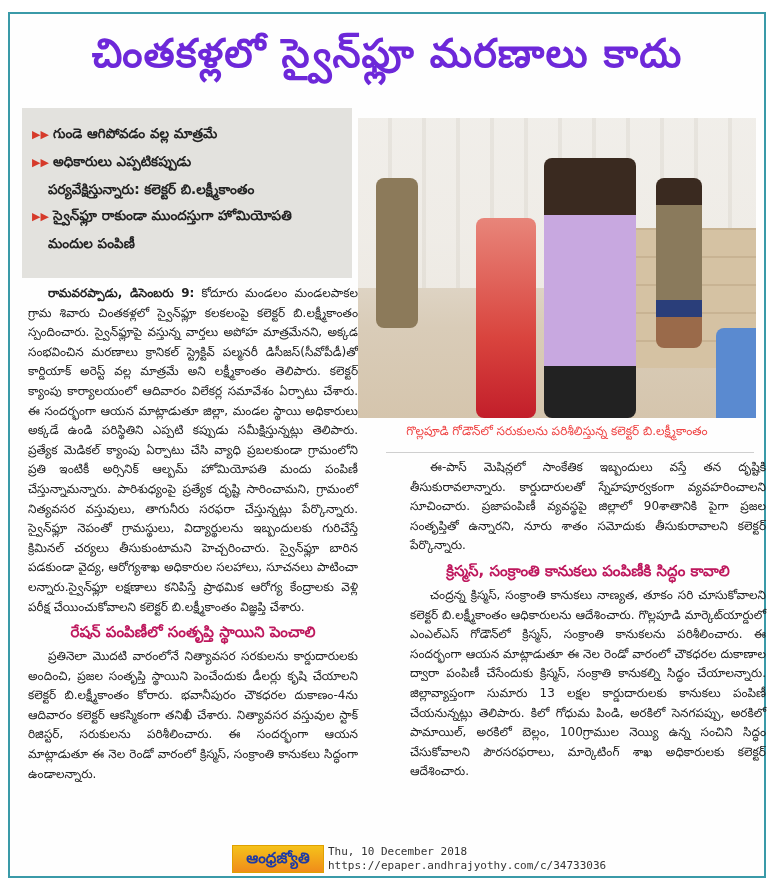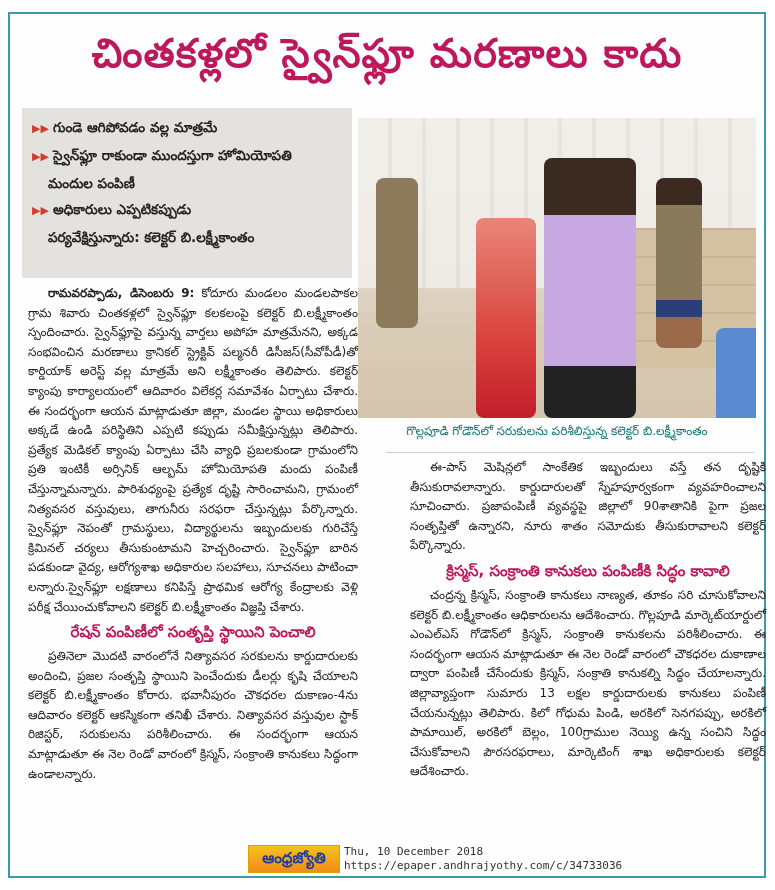--- a/index.html
+++ b/index.html
@@ -7,26 +7,26 @@
     body { font-family: "DejaVu Sans", sans-serif; color: #1a1a1a; position: relative; }
 
     .frame {
       position: absolute; left: 8px; top: 12px; width: 758px; height: 866px;
       border: 2px solid #3a9aa8; background: #fefefe;
     }
     .headline {
       position: absolute; left: 0; top: 4px; width: 100%; height: 80px;
       display: flex; align-items: center; justify-content: center;
       font-family: "DejaVu Sans", sans-serif; font-weight: bold;
-      font-size: 40px; color: #be185d; letter-spacing: 1px;
+      font-size: 40px; color: #6d28d9; letter-spacing: 1px;
     }
 
     .highlights {
       position: absolute; left: 12px; top: 94px; width: 330px; height: 170px;
-      background: #e3e2de; padding: 6px 10px;
+      background: #e3e2de; padding: 12px 10px;
     }
     .hl-item { font-size: 13.5px; line-height: 26px; font-weight: bold; color: #222; }
     .hl-item .arrow { color: #d63a2a; font-size: 11px; margin-right: 4px; }
     .hl-item .cont { display: block; padding-left: 16px; }
 
     .col-left {
       position: absolute; left: 18px; top: 270px; width: 330px;
       font-size: 12px; line-height: 19.6px; text-align: justify; color: #222;
     }
     .col-left p { text-indent: 20px; }
@@ -48,59 +48,59 @@
       opacity: .8;
     }
     .photo .boxes {
       position: absolute; right: 0; top: 110px; width: 150px; height: 140px;
       background: repeating-linear-gradient(0deg, #d5c2a3 0 26px, #c8b393 26px 28px);
     }
     .photo .fig { position: absolute; border-radius: 8px; }
 
     .photo-caption {
       position: absolute; left: 348px; top: 410px; width: 398px;
-      text-align: center; font-size: 12px; color: #0f766e;
+      text-align: center; font-size: 12px; color: #ef4444;
     }
     .divider {
       position: absolute; left: 376px; top: 438px; width: 368px; height: 1px; background: #cfcfcf;
     }
 
     .col-right {
       position: absolute; left: 400px; top: 444px; width: 356px;
       font-size: 12px; line-height: 19.6px; text-align: justify; color: #222;
     }
     .col-right p { text-indent: 20px; }
 
     .footer {
-      position: absolute; left: 232px; top: 845px; display: flex; align-items: center; gap: 4px; margin-left: 16px;
+      position: absolute; left: 232px; top: 845px; display: flex; align-items: center; gap: 4px;
     }
     .logo {
       width: 92px; height: 28px; background: linear-gradient(180deg, #f5c21a 0%, #f08c1a 100%);
       display: flex; align-items: center; justify-content: center;
       color: #1c3aa6; font-weight: bold; font-size: 15px; border: 1px solid #e0a000;
     }
     .footer-meta { font-family: "DejaVu Sans Mono", monospace; font-size: 11px; line-height: 14px; color: #333; }
   </style>
 </head>
 <body>
 
 <div class="frame">
   <div class="headline">చింతకళ్లలో స్వైన్‌ఫ్లూ మరణాలు కాదు</div>
 
   <div class="highlights">
     <div class="hl-item">
       <span class="arrow">▶▶</span><span>గుండె ఆగిపోవడం వల్ల మాత్రమే</span>
     </div>
     <div class="hl-item">
+      <span class="arrow">▶▶</span><span>అధికారులు ఎప్పటికప్పుడు</span>
+      <span class="cont">పర్యవేక్షిస్తున్నారు: కలెక్టర్ బి.లక్ష్మీకాంతం</span>
+    </div>
+    <div class="hl-item">
       <span class="arrow">▶▶</span><span>స్వైన్‌ఫ్లూ రాకుండా ముందస్తుగా హోమియోపతి</span>
       <span class="cont">మందుల పంపిణీ</span>
-    </div>
-    <div class="hl-item">
-      <span class="arrow">▶▶</span><span>అధికారులు ఎప్పటికప్పుడు</span>
-      <span class="cont">పర్యవేక్షిస్తున్నారు: కలెక్టర్ బి.లక్ష్మీకాంతం</span>
     </div>
   </div>
 
   <div class="col-left">
     <p>
       <span class="dateline">రామవరప్పాడు, డిసెంబరు 9:</span>
       <span>కోదూరు మండలం మండలపాకల గ్రామ శివారు చింతకళ్లలో స్వైన్‌ఫ్లూ కలకలంపై కలెక్టర్ బి.లక్ష్మీకాంతం స్పందించారు. స్వైన్‌ఫ్లూపై వస్తున్న వార్తలు అపోహ మాత్రమేనని, అక్కడ సంభవించిన మరణాలు క్రానికల్ స్ట్రెక్టివ్ పల్మనరీ డిసీజస్(సీవోపీడీ)తో కార్డియాక్ అరెస్ట్ వల్ల మాత్రమే అని లక్ష్మీకాంతం తెలిపారు. కలెక్టర్ క్యాంపు కార్యాలయంలో ఆదివారం విలేకర్ల సమావేశం ఏర్పాటు చేశారు. ఈ సందర్భంగా ఆయన మాట్లాడుతూ జిల్లా, మండల స్థాయి అధికారులు అక్కడే ఉండి పరిస్థితిని ఎప్పటి కప్పుడు సమీక్షిస్తున్నట్లు తెలిపారు. ప్రత్యేక మెడికల్ క్యాంపు ఏర్పాటు చేసి వ్యాధి ప్రబలకుండా గ్రామంలోని ప్రతి ఇంటికీ అర్సినిక్ ఆల్బమ్ హోమియోపతి మందు పంపిణీ చేస్తున్నామన్నారు. పారిశుధ్యంపై ప్రత్యేక దృష్టి సారించామని, గ్రామంలో నిత్యవసర వస్తువులు, తాగునీరు సరఫరా చేస్తున్నట్లు పేర్కొన్నారు. స్వైన్‌ఫ్లూ నెపంతో గ్రామస్థులు, విద్యార్థులను ఇబ్బందులకు గురిచేస్తే క్రిమినల్ చర్యలు తీసుకుంటామని హెచ్చరించారు. స్వైన్‌ఫ్లూ బారిన పడకుండా వైద్య, ఆరోగ్యశాఖ అధికారుల సలహాలు, సూచనలు పాటించా లన్నారు.స్వైన్‌ఫ్లూ లక్షణాలు కనిపిస్తే ప్రాథమిక ఆరోగ్య కేంద్రాలకు వెళ్లి పరీక్ష చేయించుకోవాలని కలెక్టర్ బి.లక్ష్మీకాంతం విజ్ఞప్తి చేశారు.</span>
     </p>
     <div class="subhead">రేషన్ పంపిణీలో సంతృప్తి స్థాయిని పెంచాలి</div>
     <p>ప్రతినెలా మొదటి వారంలోనే నిత్యావసర సరకులను కార్డుదారులకు అందించి, ప్రజల సంతృప్తి స్థాయిని పెంచేందుకు డీలర్లు కృషి చేయాలని కలెక్టర్ బి.లక్ష్మీకాంతం కోరారు. భవానీపురం చౌకధరల దుకాణం-4ను ఆదివారం కలెక్టర్ ఆకస్మికంగా తనిఖీ చేశారు. నిత్యావసర వస్తువుల స్టాక్ రిజిస్టర్, సరుకులను పరిశీలించారు. ఈ సందర్భంగా ఆయన మాట్లాడుతూ ఈ నెల రెండో వారంలో క్రిస్మస్, సంక్రాంతి కానుకలు సిద్ధంగా ఉండాలన్నారు.</p>

